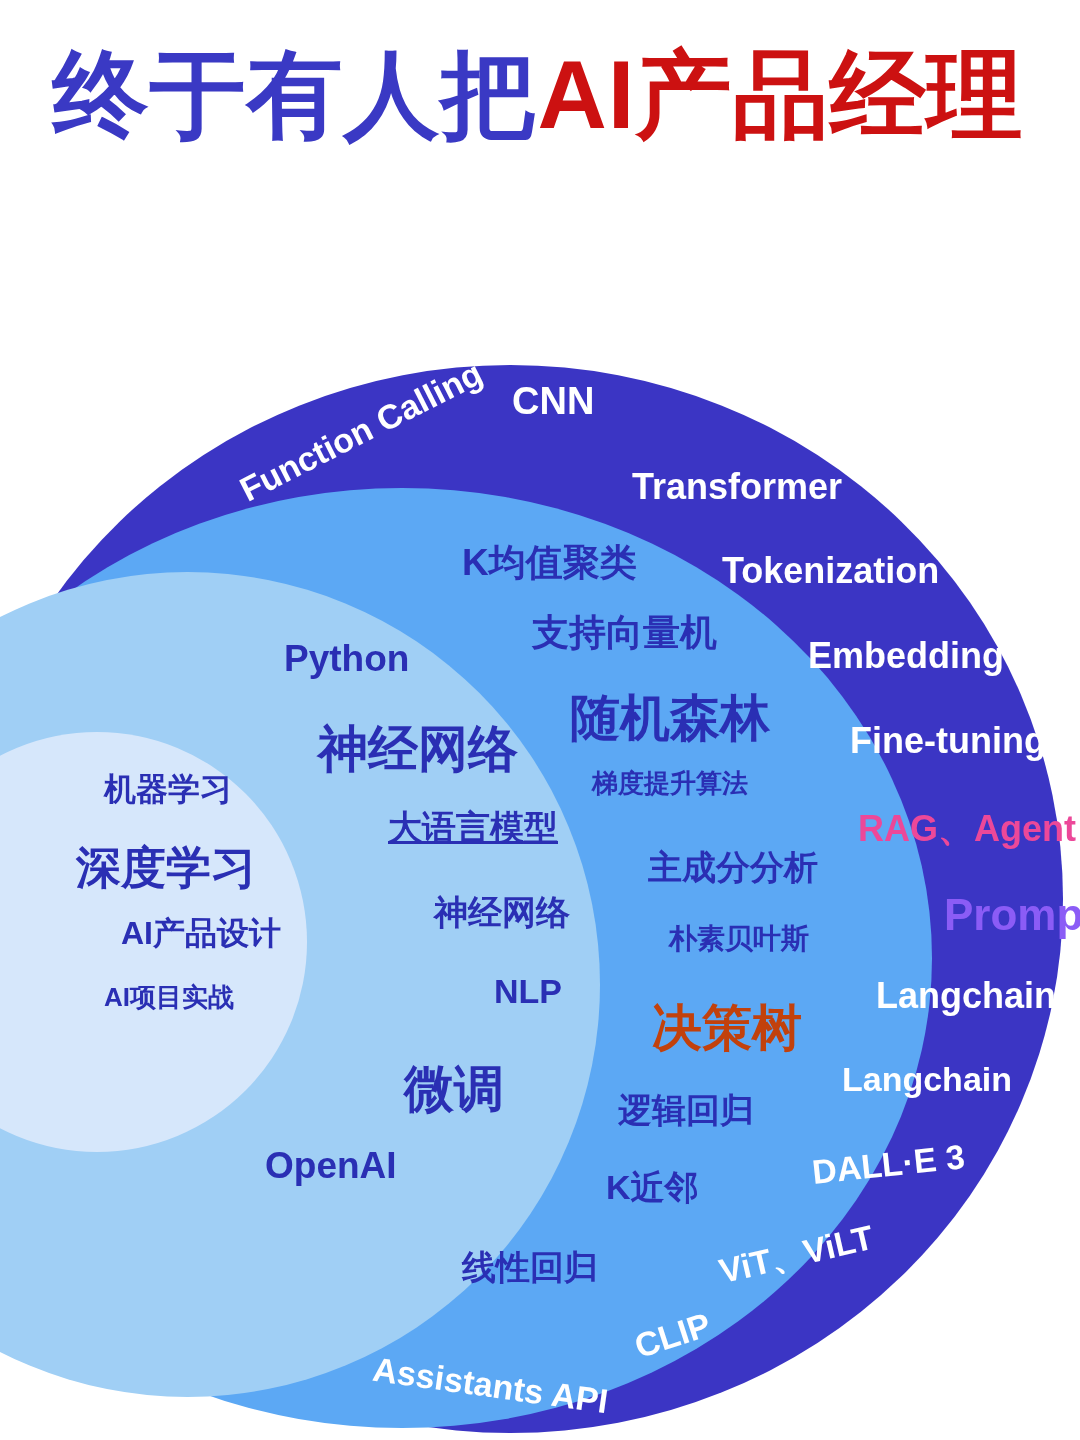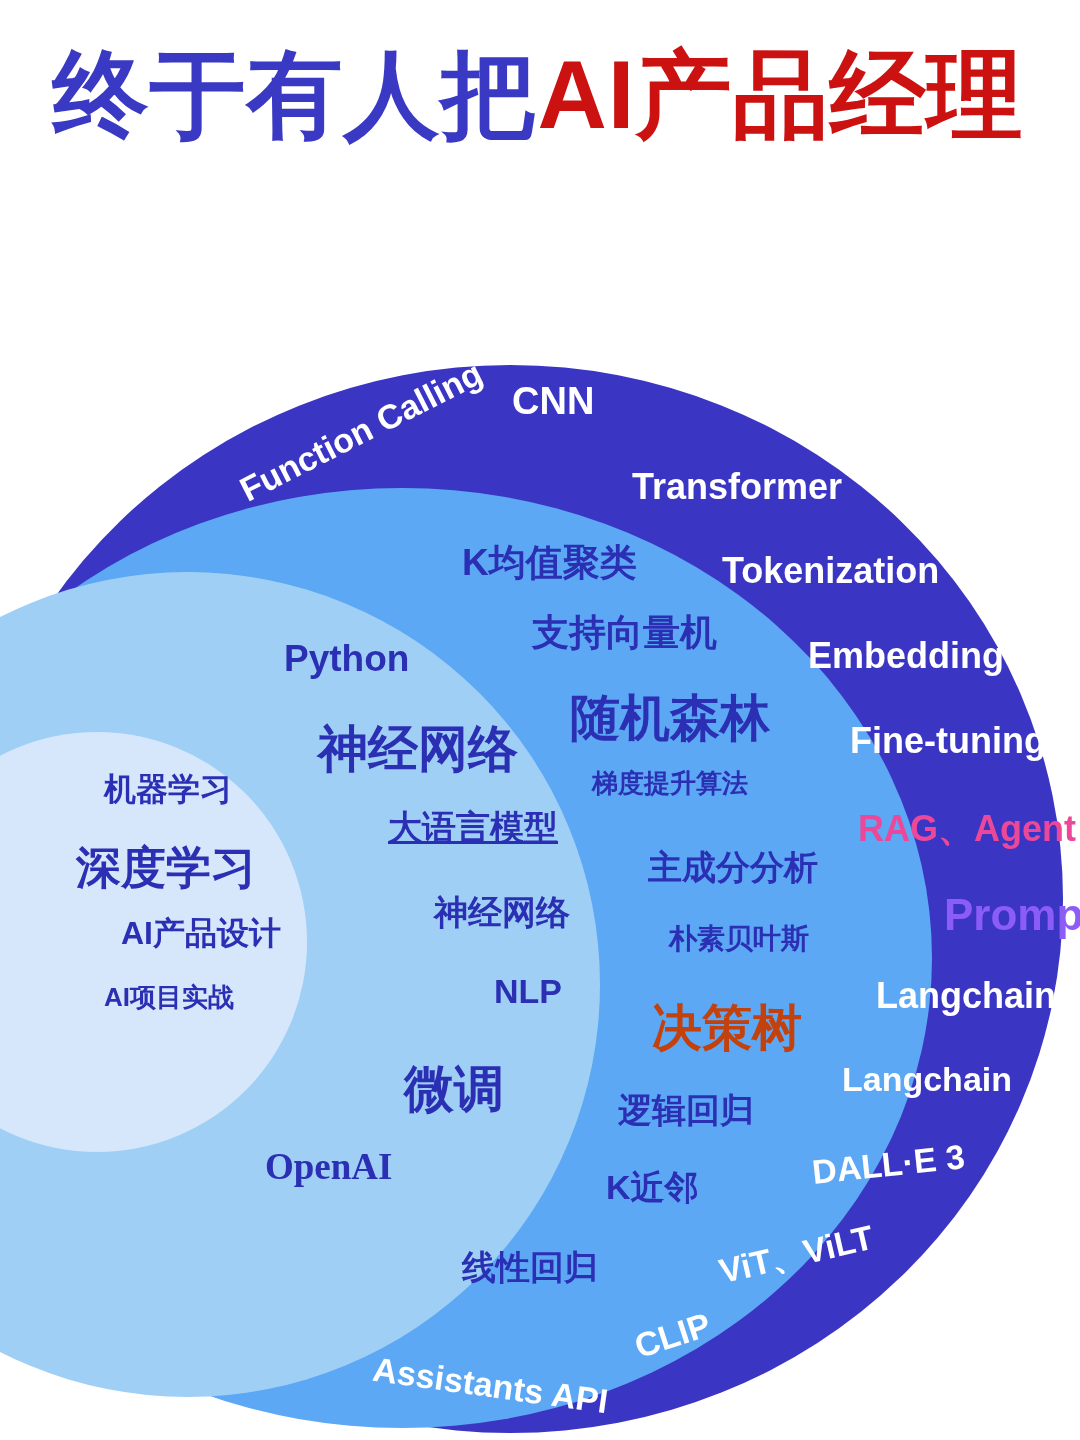--- a/index.html
+++ b/index.html
@@ -129,18 +129,18 @@
     <div class="lbl lbl-navy" style="left: 652px; top: 995px; font-size: 50px; color: #c2410c;">决策树</div>
     <div class="lbl lbl-navy" style="left: 618px; top: 1088px; font-size: 34px; color: rgb(42, 47, 180);">逻辑回归</div>
     <div class="lbl lbl-navy" style="left: 606px; top: 1165px; font-size: 34px; color: rgb(42, 47, 180);">K近邻</div>
     <div class="lbl lbl-navy" style="left: 462px; top: 1245px; font-size: 34px; color: rgb(42, 47, 180);">线性回归</div>
     <div class="lbl lbl-navy" style="left: 284px; top: 638px; font-size: 37px; color: rgb(42, 47, 180);">Python</div>
     <div class="lbl lbl-navy" style="left: 318px; top: 716px; font-size: 50px; color: rgb(42, 47, 180);">神经网络</div>
     <div class="lbl lbl-navy" style="left: 388px; top: 805px; font-size: 34px; color: rgb(42, 47, 180); text-decoration: underline;">大语言模型</div>
     <div class="lbl lbl-navy" style="left: 434px; top: 890px; font-size: 34px; color: rgb(42, 47, 180);">神经网络</div>
     <div class="lbl lbl-navy" style="left: 494px; top: 972px; font-size: 34px; color: rgb(42, 47, 180);">NLP</div>
     <div class="lbl lbl-navy" style="left: 404px; top: 1056px; font-size: 50px; color: rgb(42, 47, 180);">微调</div>
-    <div class="lbl lbl-navy" style="left: 265px; top: 1145px; font-size: 37px; color: rgb(42, 47, 180); font-family: Liberation Serif, serif;">OpenAI</div>
+    <div class="lbl lbl-navy" style="left: 265px; top: 1145px; font-size: 37px; color: rgb(42, 47, 180);">OpenAI</div>
     <div class="lbl lbl-navy" style="left: 104px; top: 768px; font-size: 32px; color: rgb(42, 47, 180);">机器学习</div>
     <div class="lbl lbl-navy" style="left: 76px; top: 838px; font-size: 45px; color: rgb(42, 47, 180);">深度学习</div>
     <div class="lbl lbl-navy" style="left: 88px; top: 912px; font-size: 32px; color: rgb(42, 47, 180); margin-left: 33px;">AI产品设计</div>
     <div class="lbl lbl-navy" style="left: 104px; top: 980px; font-size: 26px; color: rgb(42, 47, 180);">AI项目实战</div>
   </div>
 
 </body></html>

